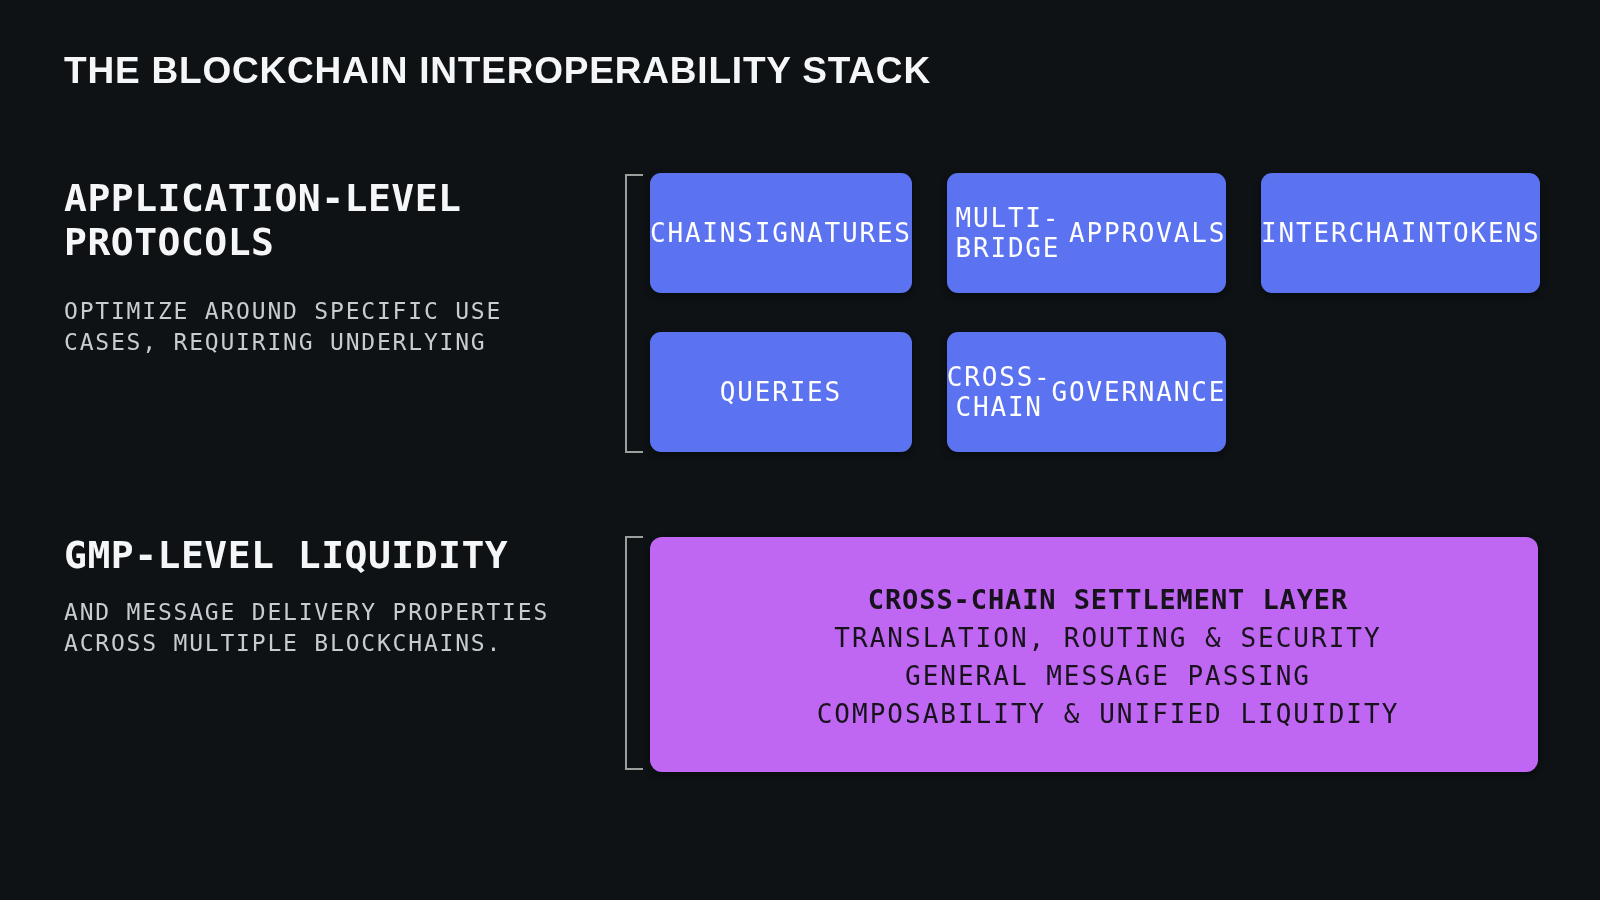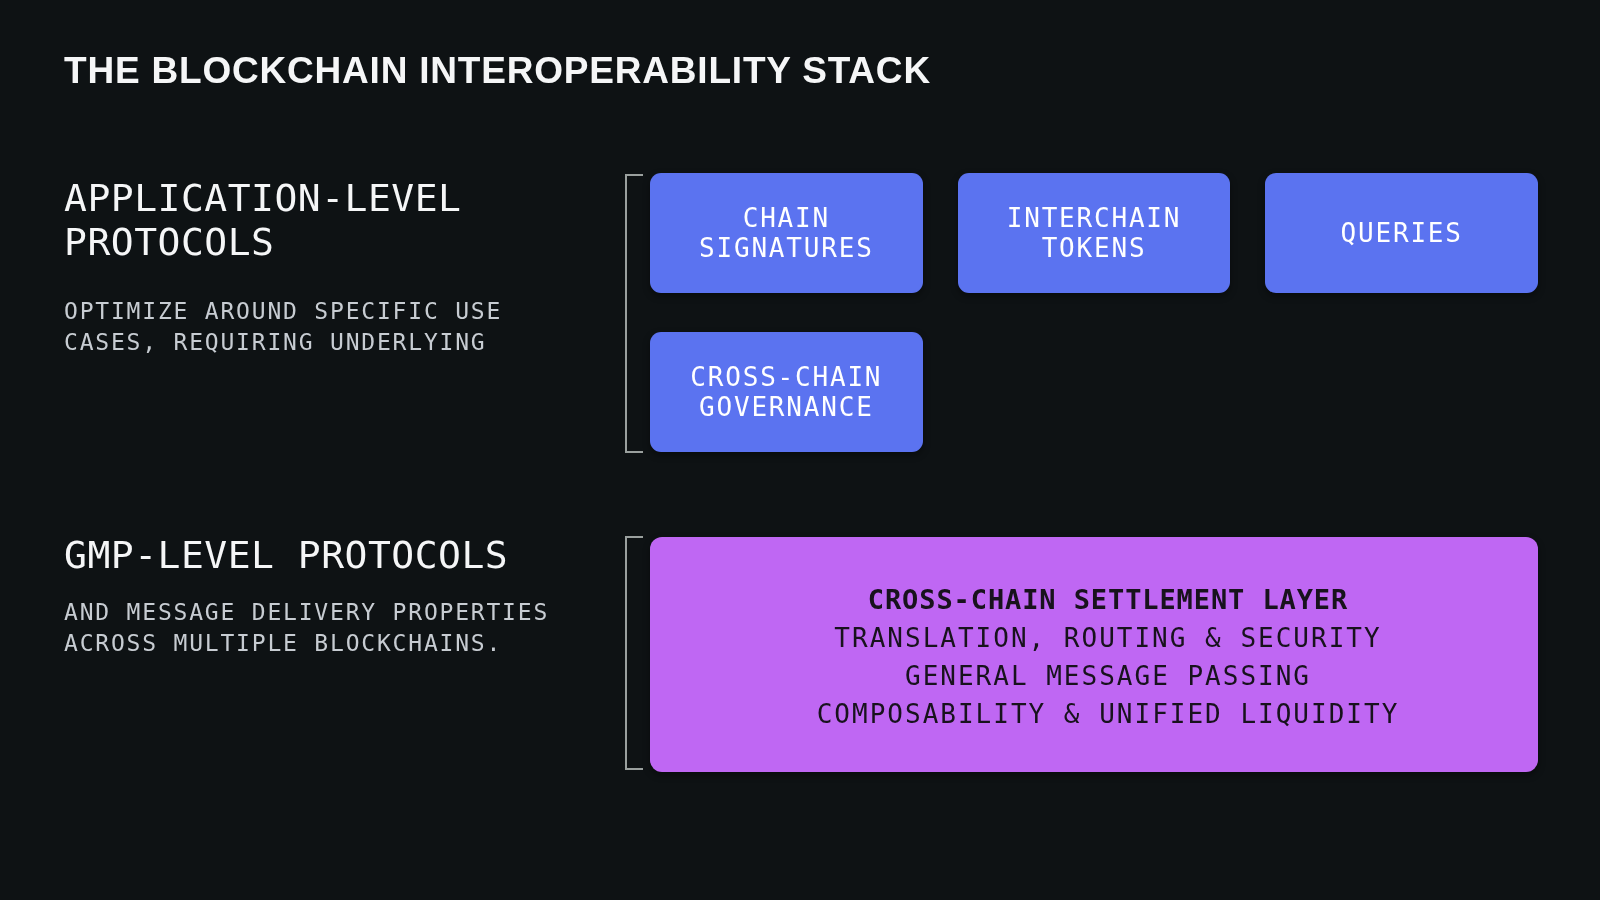--- a/index.html
+++ b/index.html
@@ -28,21 +28,21 @@
     font-family:"Liberation Sans", sans-serif;
     font-weight:600;
     font-size:37px;
     letter-spacing:0.8px;
     color:var(--heading-text);
     white-space:nowrap;
   }
   .sec-heading{
     position:absolute;
     left:64px;
-    font-weight:400;
+    font-weight:700;
     font-size:38px;
     line-height:44px;
     letter-spacing:0.5px;
     color:var(--heading-text);
     white-space:nowrap;
   }
   .sec-heading.app{ top:176px; }
   .sec-heading.gmp{ top:533px; }
   .sec-desc{
     position:absolute;
@@ -72,21 +72,21 @@
     display:grid;
     grid-template-columns:repeat(3,1fr);
     grid-auto-rows:120px;
     column-gap:35px;
     row-gap:39px;
   }
   .proto-box{
     background:var(--box-blue);
     border-radius:11px;
     display:flex;
-    flex-direction:column;
+    flex-direction:row;
     align-items:center;
     justify-content:center;
     color:var(--box-text);
     font-size:26px;
     line-height:30px;
     letter-spacing:1.8px;
     text-align:center;
     box-shadow:0 3px 7px rgba(0,0,0,0.40);
   }
   .settlement-box{
@@ -137,34 +137,38 @@
   </div>
 
   <div class="bracket app"></div>
 
   <div class="proto-grid">
     <div class="proto-box">
       <span>CHAIN</span>
       <span>SIGNATURES</span>
     </div>
     <div class="proto-box">
+      <span>MULTI-BRIDGE</span>
+      <span>APPROVALS</span>
+    </div>
+    <div class="proto-box">
       <span>INTERCHAIN</span>
       <span>TOKENS</span>
     </div>
     <div class="proto-box">
       <span>QUERIES</span>
     </div>
     <div class="proto-box">
       <span>CROSS-CHAIN</span>
       <span>GOVERNANCE</span>
     </div>
   </div>
 
   <h2 class="sec-heading gmp">
-    <div>GMP-LEVEL PROTOCOLS</div>
+    <div>GMP-LEVEL LIQUIDITY</div>
   </h2>
 
   <div class="sec-desc gmp">
     <div>AND MESSAGE DELIVERY PROPERTIES</div>
     <div>ACROSS MULTIPLE BLOCKCHAINS.</div>
   </div>
 
   <div class="bracket gmp"></div>
 
   <div class="settlement-box">

